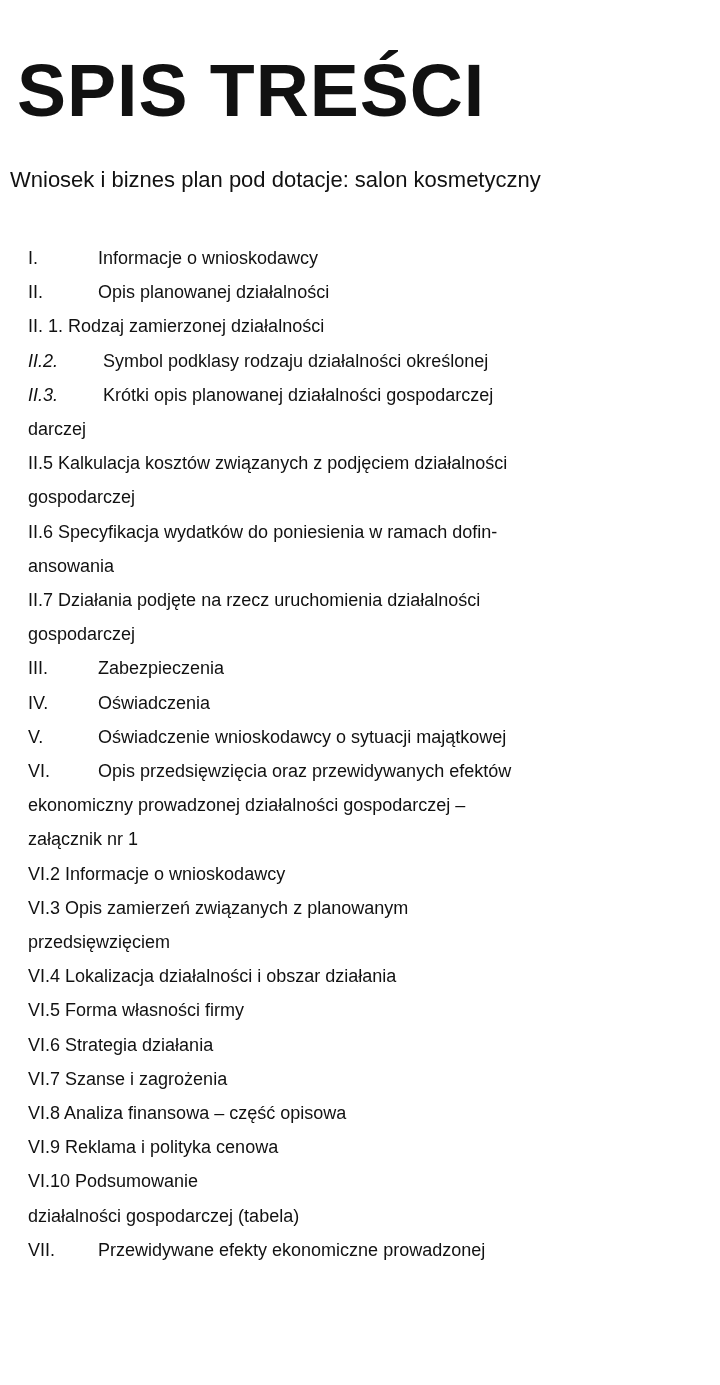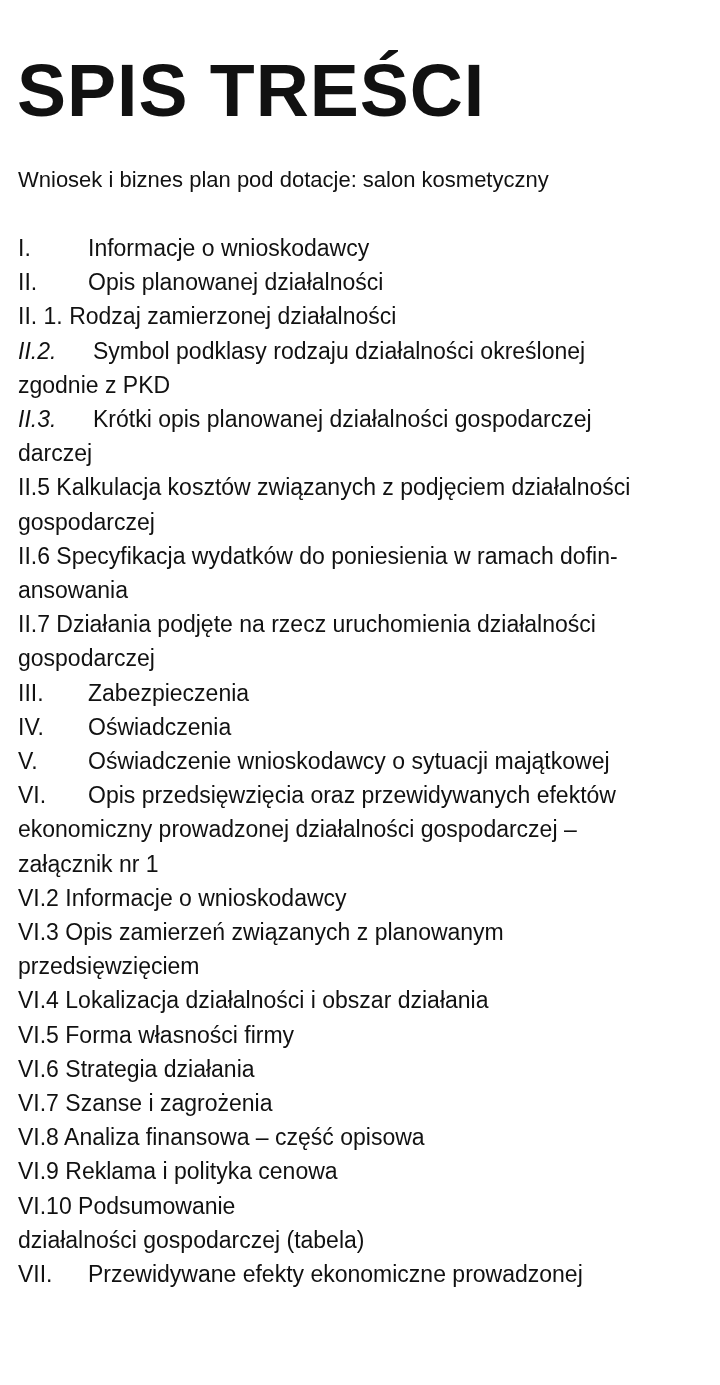--- a/index.html
+++ b/index.html
@@ -6,44 +6,43 @@
   body {
     width: 720px; height: 1385px; overflow: hidden; position: relative;
     font-family: "Liberation Sans", sans-serif; color: #111111;
   }
   .title {
     position: absolute; left: 17px; top: 48px;
     font-size: 75px; font-weight: bold; letter-spacing: 1px;
     line-height: 85px; margin: 0; transform: scaleX(0.98); transform-origin: left;
   }
   .subtitle {
-    position: absolute; left: 18px; top: 166px;
+    position: absolute; left: 10px; top: 166px;
     font-size: 22px; line-height: 28px; margin: 0;
   }
   .toc {
     position: absolute; left: 18px; top: 231px; width: 680px;
-    font-size: 23px; line-height: 34.2px; margin: 0; padding: 0; list-style: none;
+    font-size: 18px; line-height: 34.2px; margin: 10px; padding: 0; list-style: none;
   }
   .toc .row { white-space: nowrap; }
   .toc .num { display: inline-block; }
   .toc .num.tab { width: 70px; }
   .toc .num.tab2 { width: 75px; font-style: italic; }
 </style>
 </head>
 <body>
 
 <h1 class="title">SPIS TREŚCI</h1>
 <p class="subtitle">Wniosek i biznes plan pod dotacje: salon kosmetyczny</p>
 
 <ul class="toc" id="toc">
     <li class="row"><span class="num tab">I.</span><span>Informacje o wnioskodawcy</span></li>
     <li class="row"><span class="num tab">II.</span><span>Opis planowanej działalności</span></li>
     <li class="row"><span class="num">II. 1.</span> <span>Rodzaj zamierzonej działalności</span></li>
     <li class="row"><span class="num tab2">II.2.</span><span>Symbol podklasy rodzaju działalności określonej</span></li>
-    <li class="row"><span>zgodnie z PKD</span></li>
     <li class="row"><span class="num tab2">II.3.</span><span>Krótki opis planowanej działalności gospodarczej</span></li>
     <li class="row"><span>darczej</span></li>
     <li class="row"><span class="num">II.5</span> <span>Kalkulacja kosztów związanych z podjęciem działalności</span></li>
     <li class="row"><span>gospodarczej</span></li>
     <li class="row"><span class="num">II.6</span> <span>Specyfikacja wydatków do poniesienia w ramach dofin-</span></li>
     <li class="row"><span>ansowania</span></li>
     <li class="row"><span class="num">II.7</span> <span>Działania podjęte na rzecz uruchomienia działalności</span></li>
     <li class="row"><span>gospodarczej</span></li>
     <li class="row"><span class="num tab">III.</span><span>Zabezpieczenia</span></li>
     <li class="row"><span class="num tab">IV.</span><span>Oświadczenia</span></li>

